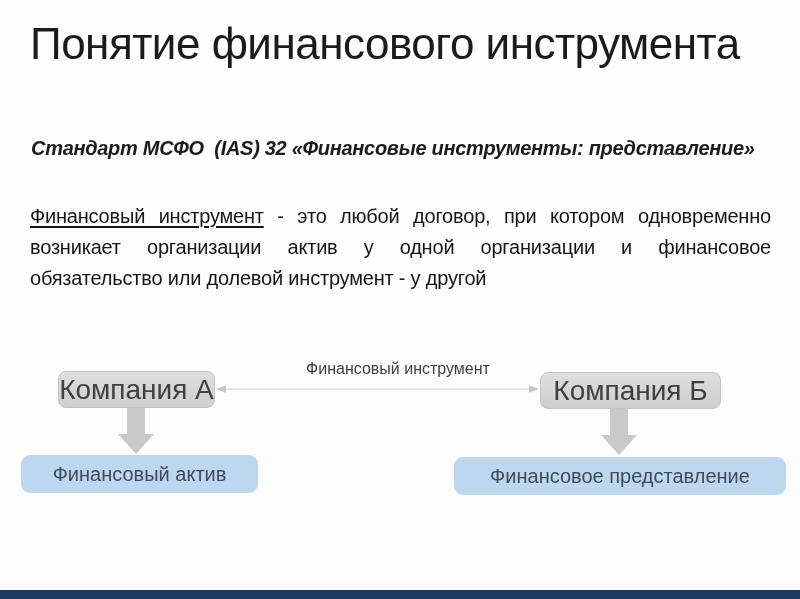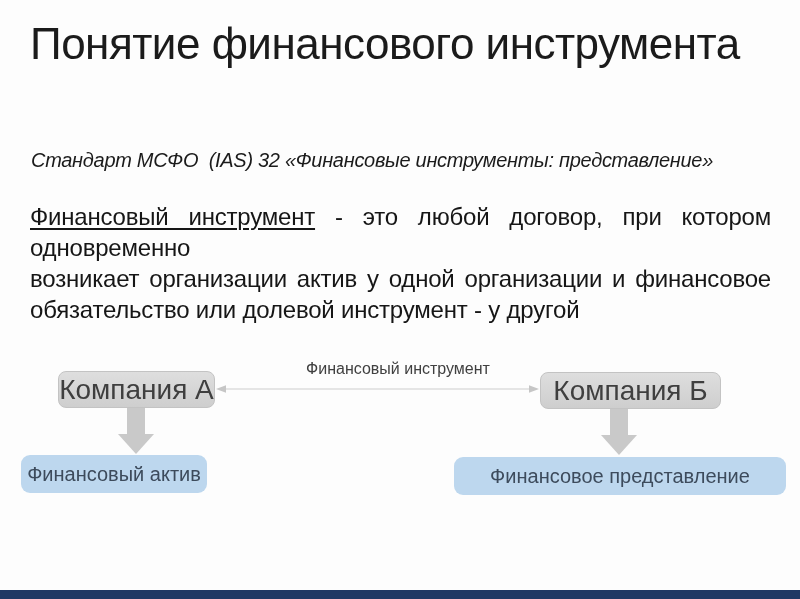--- a/index.html
+++ b/index.html
@@ -12,45 +12,45 @@
     color: #1b1b1b;
   }
   .title {
     position: absolute; left: 30px; top: 16px;
     font-size: 44px; line-height: 1.25; font-weight: 400;
     letter-spacing: -0.5px; color: #1b1b1b;
     white-space: nowrap;
   }
   .subtitle {
     position: absolute; left: 31px; top: 137px;
-    font-size: 20px; font-weight: normal; font-style: italic;
-    color: #1b1b1b; white-space: pre; letter-spacing: -0.3px; margin-top: 12px;
+    font-size: 20px; font-weight: bold; font-style: italic;
+    color: #1b1b1b; white-space: pre; letter-spacing: -0.3px;
   }
   .paragraph {
     position: absolute; left: 30px; top: 201px; width: 741px;
-    font-size: 24px; line-height: 31px; color: #161616;
+    font-size: 20px; line-height: 31px; color: #161616;
     letter-spacing: -0.2px;
   }
   .jline { text-align: justify; text-align-last: justify; }
   .lline { text-align: left; }
   .term { text-decoration: underline; text-underline-offset: 3px; }
   .gray-box {
     position: absolute; display: flex; align-items: center; justify-content: center;
     background: linear-gradient(180deg, #dedede 0%, #cecece 100%);
     border: 1px solid #c3c3c3; border-radius: 8px;
     font-size: 28px; color: #3f3f3f; box-sizing: border-box;
   }
   #company-a { left: 58px;  top: 371px; width: 157px; height: 37px; }
   #company-b { left: 540px; top: 372px; width: 181px; height: 37px; }
   .blue-box {
     position: absolute; display: flex; align-items: center; justify-content: center;
     background: #bdd7ee; border-radius: 9px;
     font-size: 20px; color: #3d4b5c; box-sizing: border-box;
   }
-  #asset-box     { left: 21px;  top: 455px; width: 186px; height: 38px; }
+  #asset-box     { left: 21px;  top: 455px; width: 237px; height: 38px; }
   #liability-box { left: 454px; top: 457px; width: 332px; height: 38px; }
   .connector-label {
     position: absolute; left: 238px; top: 360px; width: 320px;
     text-align: center; font-size: 16px; color: #404040;
   }
   .connector-svg { position: absolute; left: 215px; top: 383px; }
   .down-arrow { position: absolute; }
   #down-arrow-a { left: 116px; top: 408px; }
   #down-arrow-b { left: 599px; top: 409px; }
   .bottom-bar {

